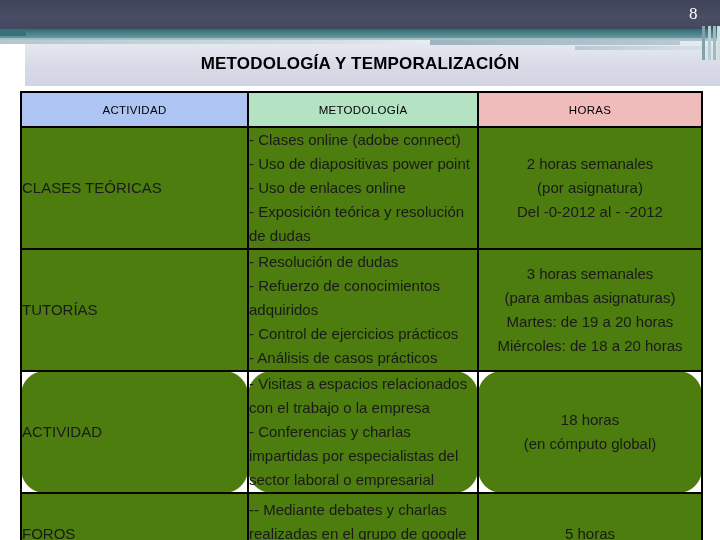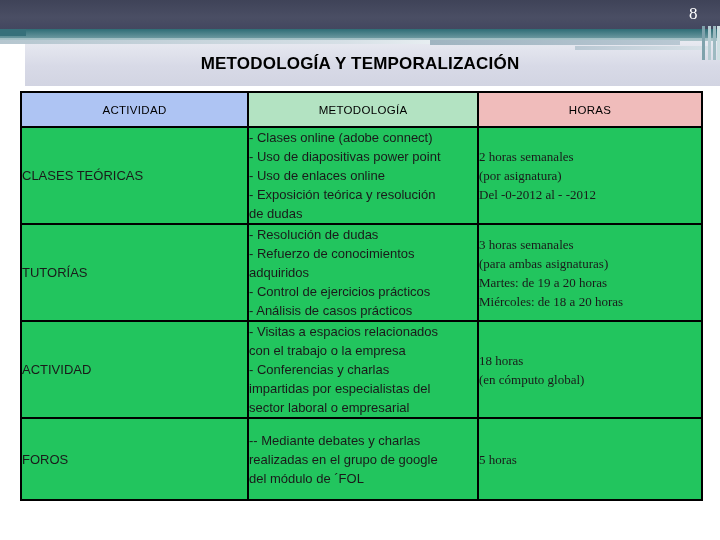--- a/index.html
+++ b/index.html
@@ -167,44 +167,43 @@
     font-weight: bold;
     color: #000000;
     text-align: center;
     letter-spacing: 0.3px;
   }
   th.head-actividad { background: #aec4f3; }
   th.head-metodologia { background: #b3e3c2; }
   th.head-horas { background: #f0bcbb; }
 
   tbody td {
-    background: #22c55e;
-    font-size: 13px;
+    background: #4d7c0f;
+    font-size: 15px;
     color: #1a1a1a;
-    line-height: 19px;
+    line-height: 24px;
   }
   td.cell-actividad {
     text-align: left;
     padding: 4px 6px;
   }
   td.cell-metodologia {
     text-align: left;
     padding: 6px 10px 6px 10px;
   }
   td.cell-horas {
-    text-align: left;
+    text-align: center;
     padding: 4px 6px;
-    font-family: Liberation Serif, serif;
   }
   .cell-lines {
     white-space: pre-line;
   }
   tr.row-clases td { height: 88px; }
   tr.row-tutorias td { height: 93px; }
-  tr.row-seminarios td { height: 94px; }
+  tr.row-seminarios td { height: 94px; border-radius: 24px; }
   tr.row-foros td { height: 80px; }
 </style>
 </head>
 <body>
 
 <div class="slide-banner">
   <div class="banner-navy"></div>
   <div class="banner-navy-shade"></div>
   <div class="page-number">8</div>
   <div class="banner-teal"></div>

